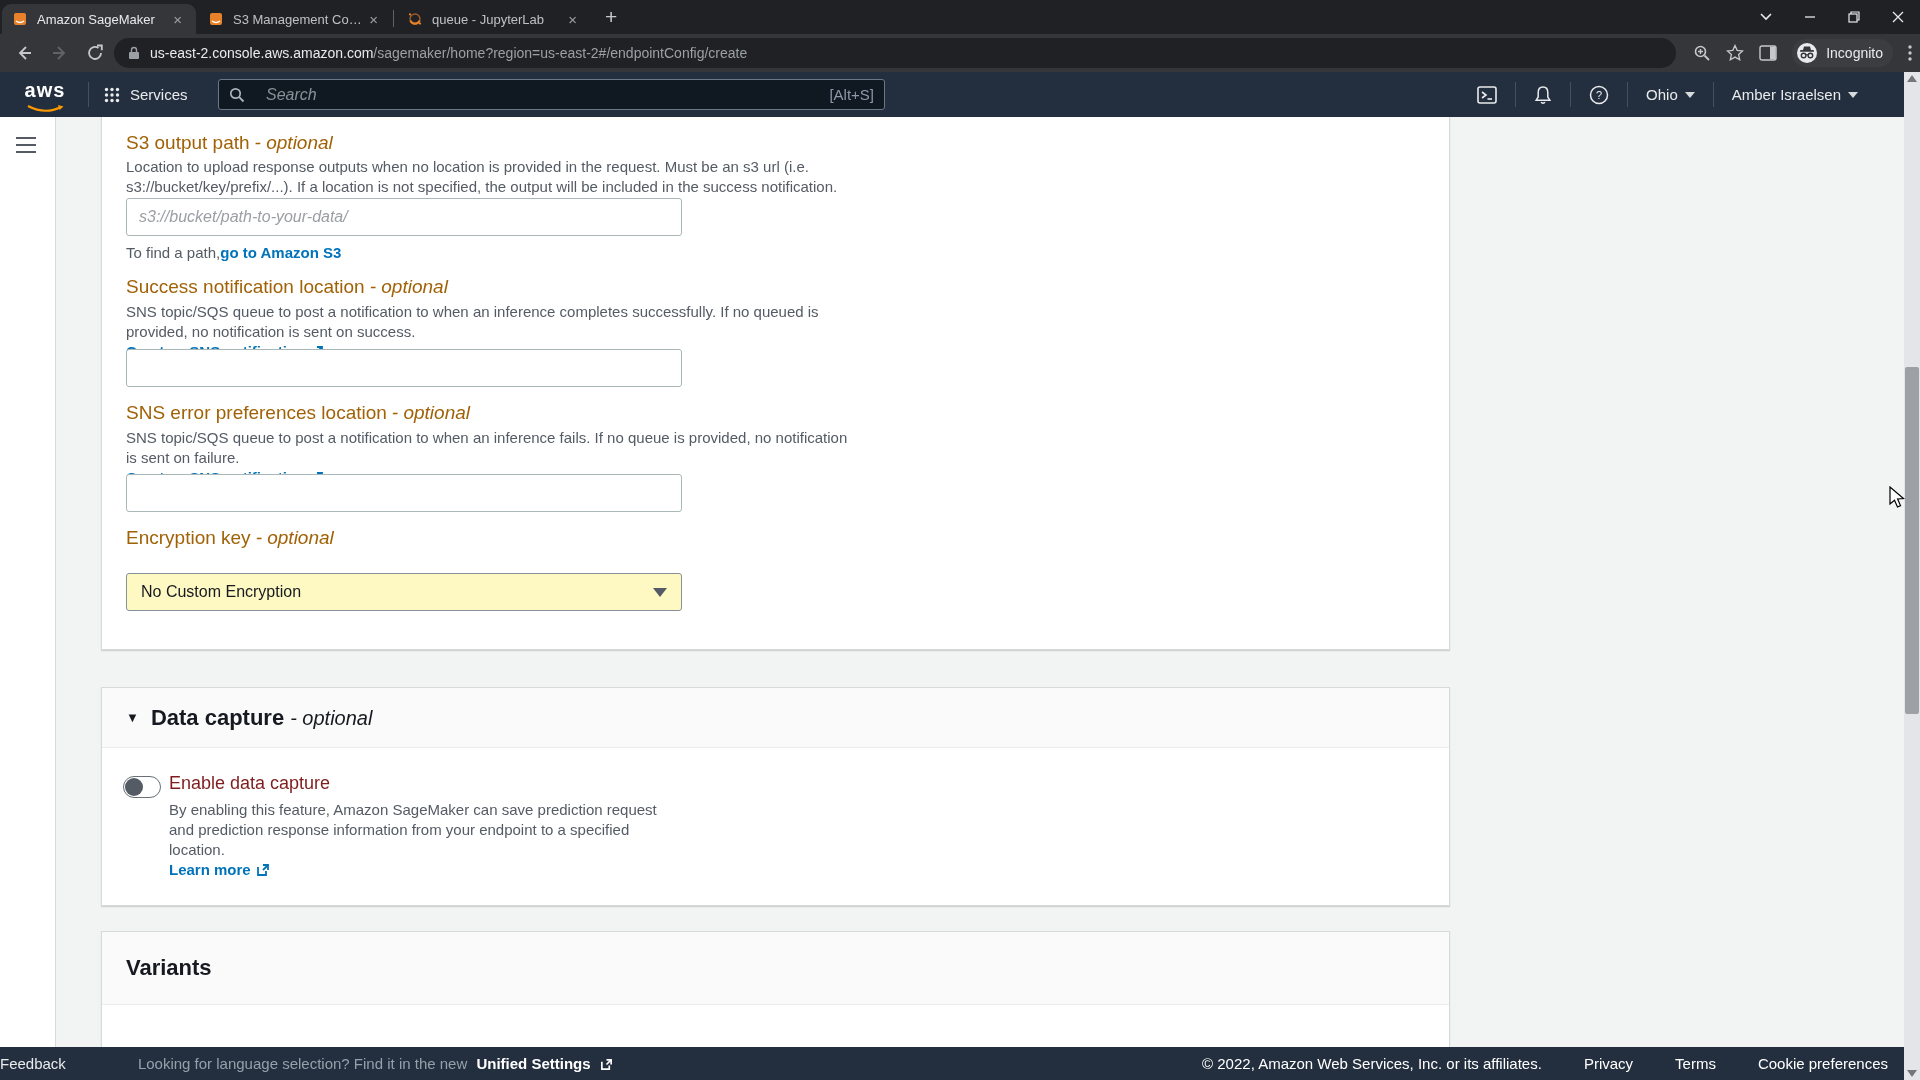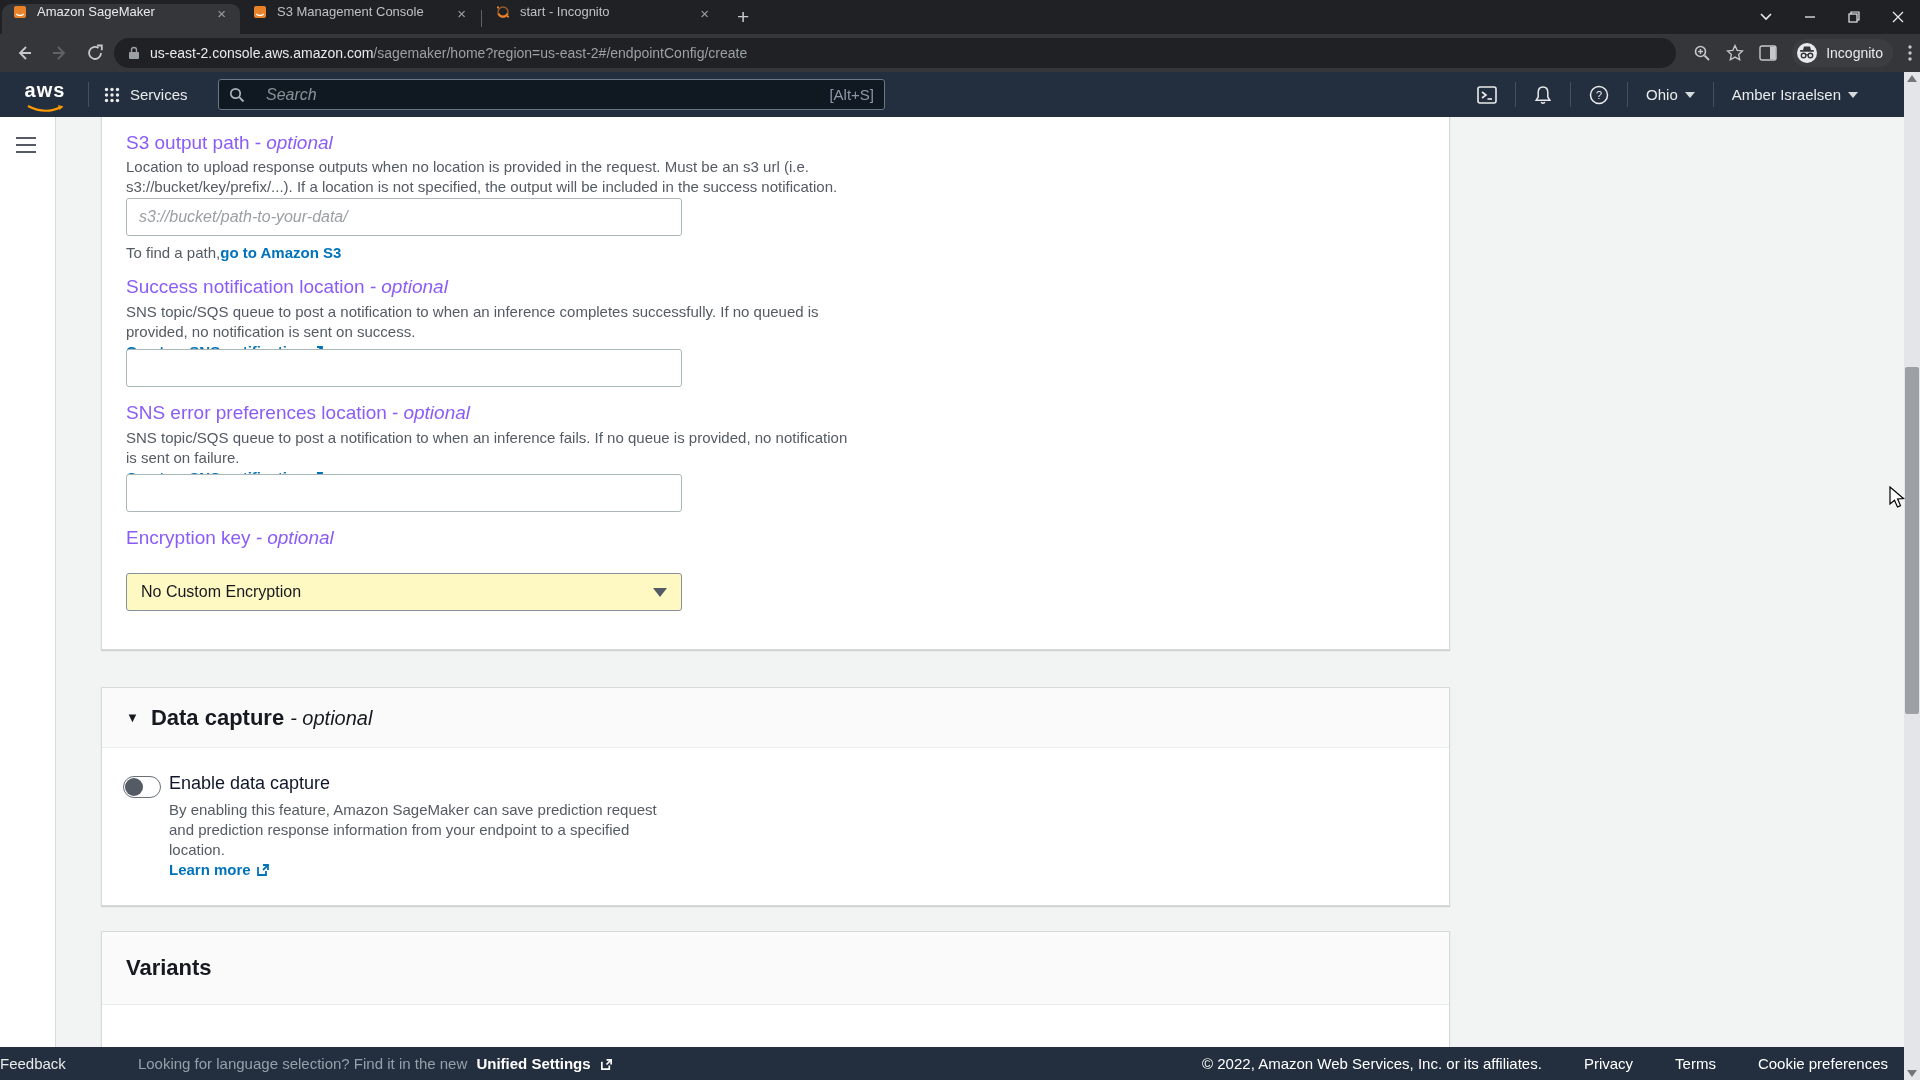--- a/index.html
+++ b/index.html
@@ -1,21 +1,21 @@
 <!DOCTYPE html>
 <html><head>
 <meta charset="utf-8">
 <style>
   * { margin:0; padding:0; box-sizing:border-box; }
   html,body { width:1920px; height:1080px; overflow:hidden; }
   body { font-family:"Liberation Sans", sans-serif; background:#f2f3f3; position:relative; }
 
   
   #tabbar { position:absolute; left:0; top:0; width:1920px; height:34px; background:#202124; display:flex; align-items:flex-end; }
-  .tab { height:30px; width:238px; display:flex; align-items:flex-start; padding:0 10px; border-radius:9px 9px 0 0; color:#bdc1c6; font-size:13px; margin-left:2px; }
+  .tab { height:30px; width:194px; display:flex; align-items:center; padding:0 10px; border-radius:9px 9px 0 0; color:#bdc1c6; font-size:13px; margin-left:2px; }
   .tab.active { background:#35363a; color:#e8eaed; }
   .tab-title { white-space:nowrap; overflow:hidden; text-overflow:ellipsis; flex:1; }
   .tab-close { color:#9aa0a6; font-size:15px; line-height:1; padding:2px 4px; border-radius:50%; }
   .fav { width:16px; height:16px; margin-right:9px; flex:0 0 auto; }
   .tab-sep { width:1px; height:17px; background:#5f6368; margin:0 1px 7px 1px; }
   .new-tab { color:#c6c9cc; font-size:21px; margin:0 0 7px 14px; line-height:1; }
   #win-controls { position:absolute; right:0; top:0; height:34px; display:flex; align-items:center; }
   #win-controls .wbtn { width:44px; height:34px; display:flex; align-items:center; justify-content:center; }
 
   
@@ -47,41 +47,41 @@
   #left-rail { position:absolute; left:0; top:0; width:56px; height:930px; background:#fff; border-right:1px solid #d5dbdb; }
   #hamburger { position:absolute; left:16px; top:20px; width:20px; cursor:pointer; }
   #hamburger div { height:2px; background:#545b64; margin-bottom:5px; }
 
   .card { position:absolute; left:101px; width:1349px; background:#fff; border:1px solid #d5dbdb; box-shadow:0 1px 1px rgba(0,28,36,.15); }
   #card-output { top:-1px; height:534px; border-top:none; }
   #card-capture { top:570px; height:219px; }
   #card-variants { top:814px; height:140px; }
 
   .fgroup { position:absolute; left:24px; }
-  .field-label { font-size:19px; color:#8b5cf6; }
+  .field-label { font-size:19px; color:#a16207; }
   .field-label em { font-style:italic; margin-left:5px; }
   .desc { font-size:15px; color:#545b64; line-height:20px; white-space:pre-line; width:840px; }
   .tinput { width:556px; height:38px; border:1px solid #aab7b8; border-radius:3px; padding:0 12px; font-size:16px; color:#16191f; font-family:"Liberation Sans",sans-serif; background:#fff; }
   .tinput::placeholder { color:#9b9ea3; font-style:italic; }
   a.bluelink { color:#0073bb; font-weight:bold; font-size:15px; text-decoration:none; white-space:nowrap; }
   .extlink { display:inline-block; vertical-align:-2px; margin-left:5px; }
   .helper { font-size:15px; color:#545b64; }
   .select { width:556px; height:38px; border:1px solid #879196; border-radius:3px; background:#fef9c3; display:flex; align-items:center; padding:0 14px; font-size:16px; color:#16191f; justify-content:space-between; }
   .select .caret { width:0; height:0; border-left:7px solid transparent; border-right:7px solid transparent; border-top:9px solid #545b64; }
 
   .card-header { background:#fafafa; border-bottom:1px solid #eaeded; display:flex; align-items:center; }
   #card-capture .card-header { height:60px; padding-left:24px; }
   #card-variants .card-header { height:73px; padding-left:24px; }
   .sec-title { font-size:22px; font-weight:bold; color:#16191f; }
   .sec-title em { font-weight:normal; font-style:italic; font-size:20px; margin-left:6px; }
   .tri { font-size:13px; color:#16191f; margin-right:12px; }
 
   .toggle { position:absolute; left:21px; top:88px; width:38px; height:22px; border:1px solid #687078; border-radius:11px; background:#fff; }
   .toggle .knob { position:absolute; left:1px; top:1px; width:18px; height:18px; border-radius:50%; background:#545b64; }
-  .tog-label { position:absolute; left:67px; top:85px; font-size:18px; color:#0f172a; }
+  .tog-label { position:absolute; left:67px; top:85px; font-size:18px; color:#7f1d1d; }
   .tog-desc { position:absolute; left:67px; top:112px; width:560px; }
 
   
   #footer { position:absolute; left:0; top:1047px; width:1904px; height:33px; background:#232f3e; display:flex; align-items:center; font-size:15px; color:#d5dbdb; }
   #feedback { color:#e9ebed; }
   #lang-note { margin-left:72px; color:#95a0ab; }
   #lang-note b { color:#fff; margin-left:5px; }
   #footer-right { margin-left:auto; margin-right:16px; display:flex; align-items:center; gap:42px; color:#fff; }
   #footer-right a { color:#fff; text-decoration:none; }
 
@@ -116,21 +116,21 @@
     <span class="tab-close">×</span>
   </div>
   <div class="tab-sep"></div>
   <div class="tab">
     <svg class="fav" viewBox="0 0 16 16">
         <circle cx="8" cy="8" r="5" fill="none" stroke="#9e5b2a" stroke-width="1.4"></circle>
         <path d="M3.4 9.6 A5 5 0 0 0 12.6 9.6" fill="none" stroke="#e8822a" stroke-width="2.2"></path>
         <circle cx="3" cy="3.4" r="1.1" fill="#e8822a"></circle>
         <circle cx="13" cy="12.6" r="1.1" fill="#e8822a"></circle>
       </svg>
-    <span class="tab-title">start - Incognito</span>
+    <span class="tab-title">queue - JupyterLab</span>
     <span class="tab-close">×</span>
   </div>
   <span class="new-tab">+</span>
   <div id="win-controls">
     <div class="wbtn">
         <svg width="12" height="8" viewBox="0 0 12 8">
           <path d="M1 1 L6 6 L11 1" stroke="#e8eaed" stroke-width="1.6" fill="none"></path>
         </svg>
       </div>
     <div class="wbtn">

